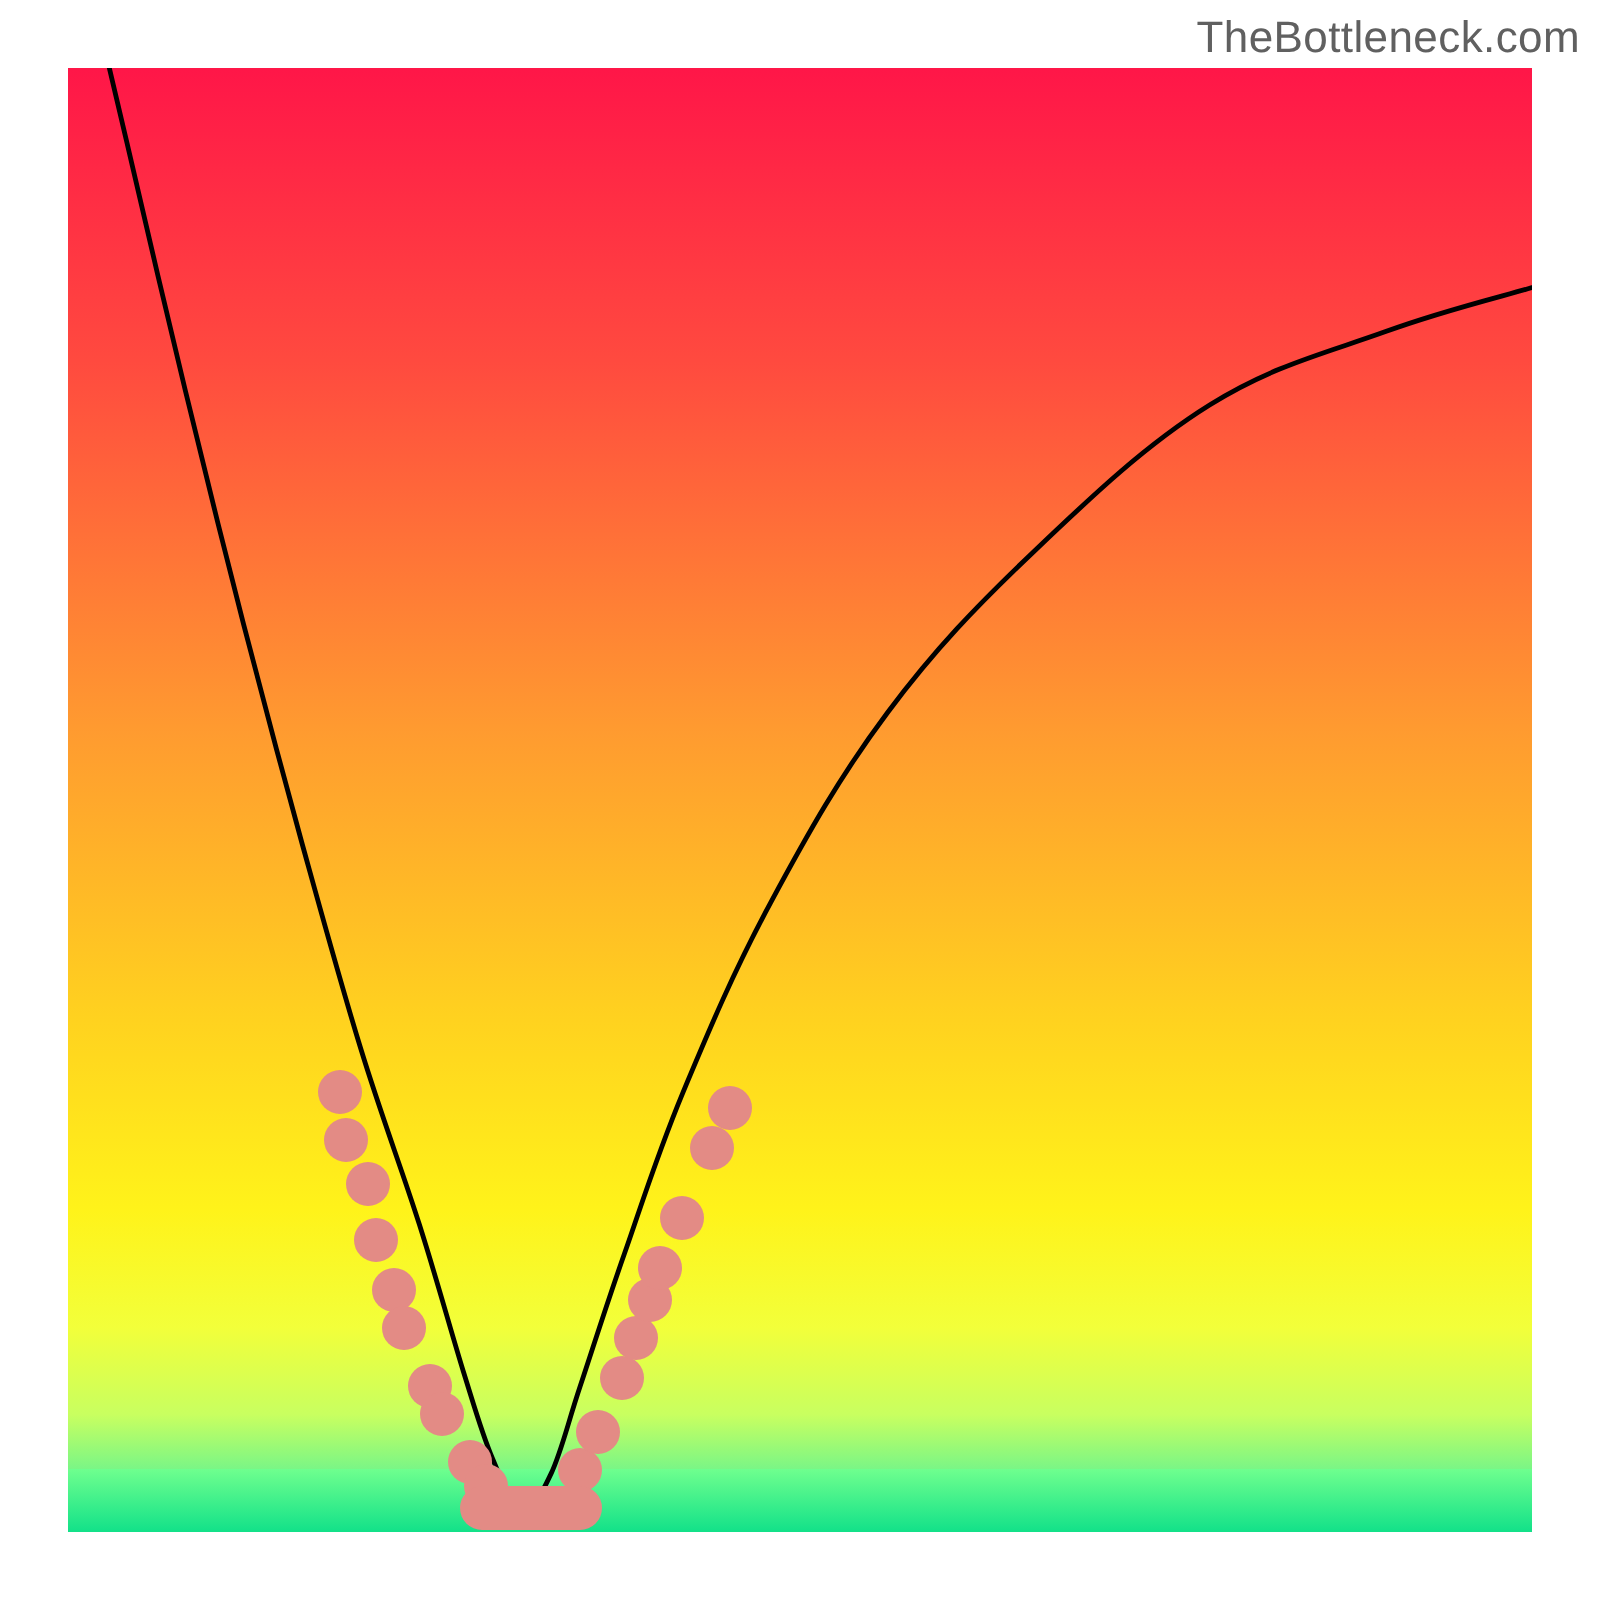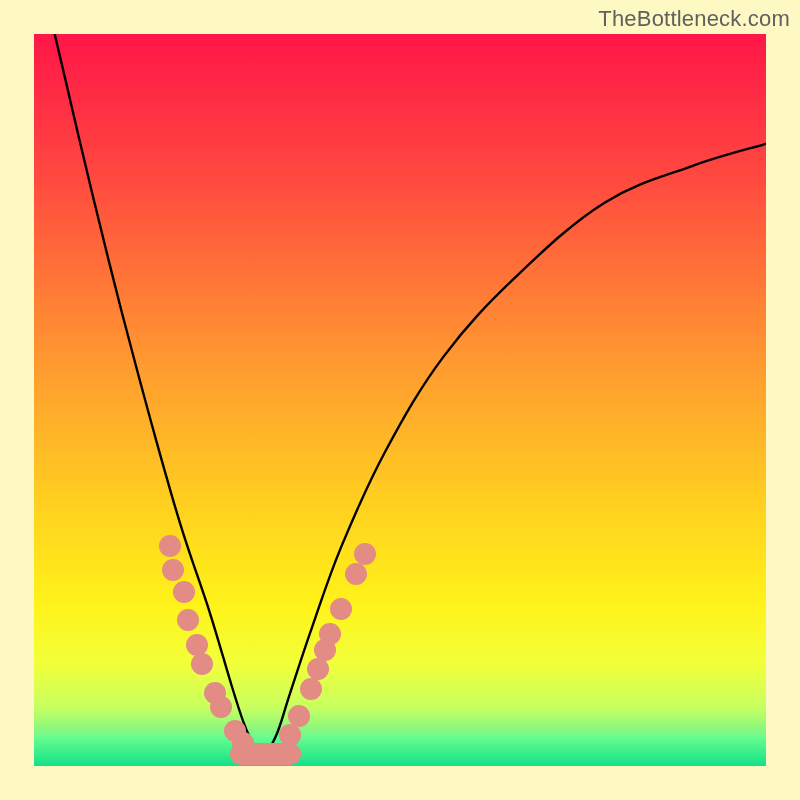--- a/index.html
+++ b/index.html
@@ -8,21 +8,21 @@
     width: 800px;
     height: 800px;
     overflow: hidden;
     background: #000;
     font-family: Arial, Helvetica, sans-serif;
   }
   .frame {
     position: relative;
     width: 800px;
     height: 800px;
-    background: #fef9c3;
+    background: #ffffff;
   }
   .plot-area {
     position: absolute;
     left: 34px;
     top: 34px;
     width: 732px;
     height: 732px;
     overflow: hidden;
   }
   .gradient-bg {

